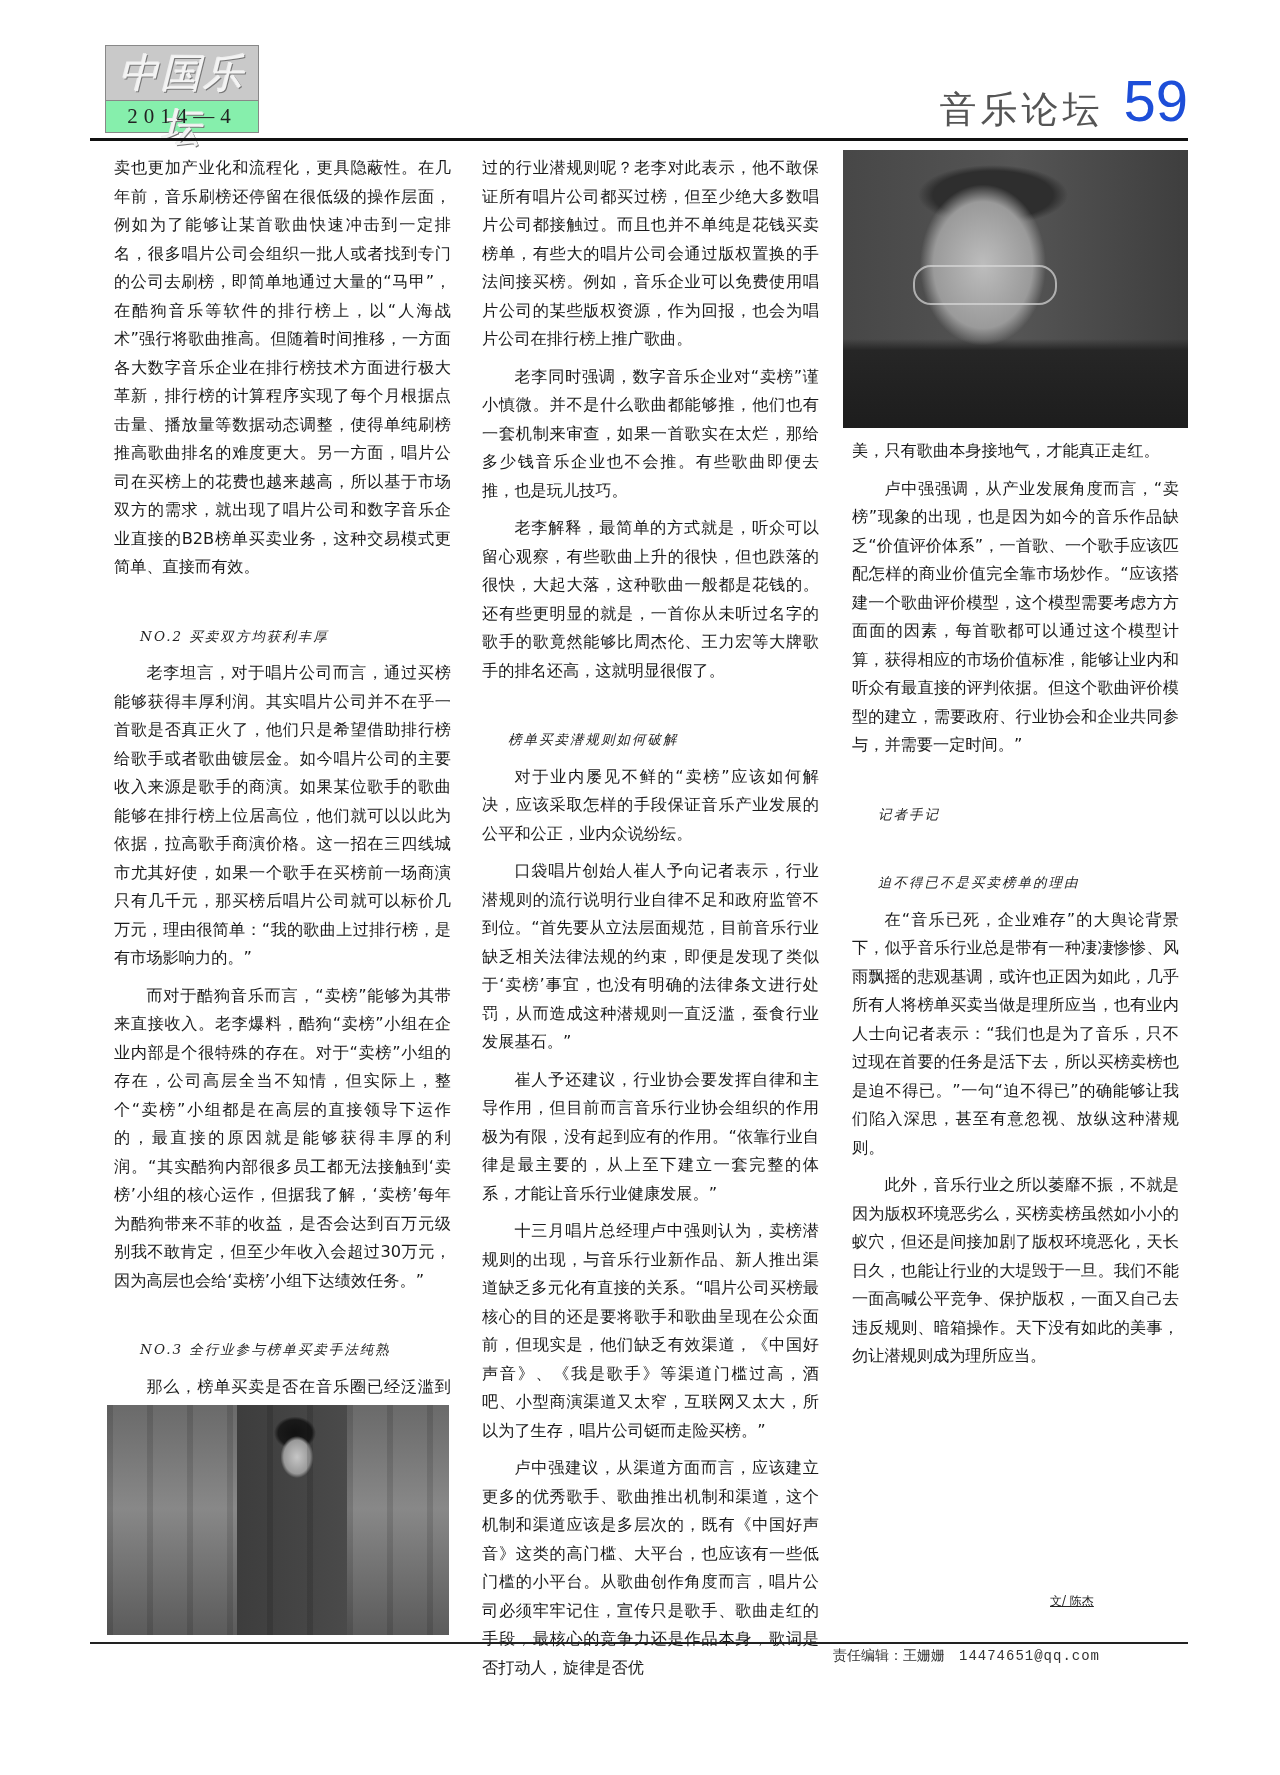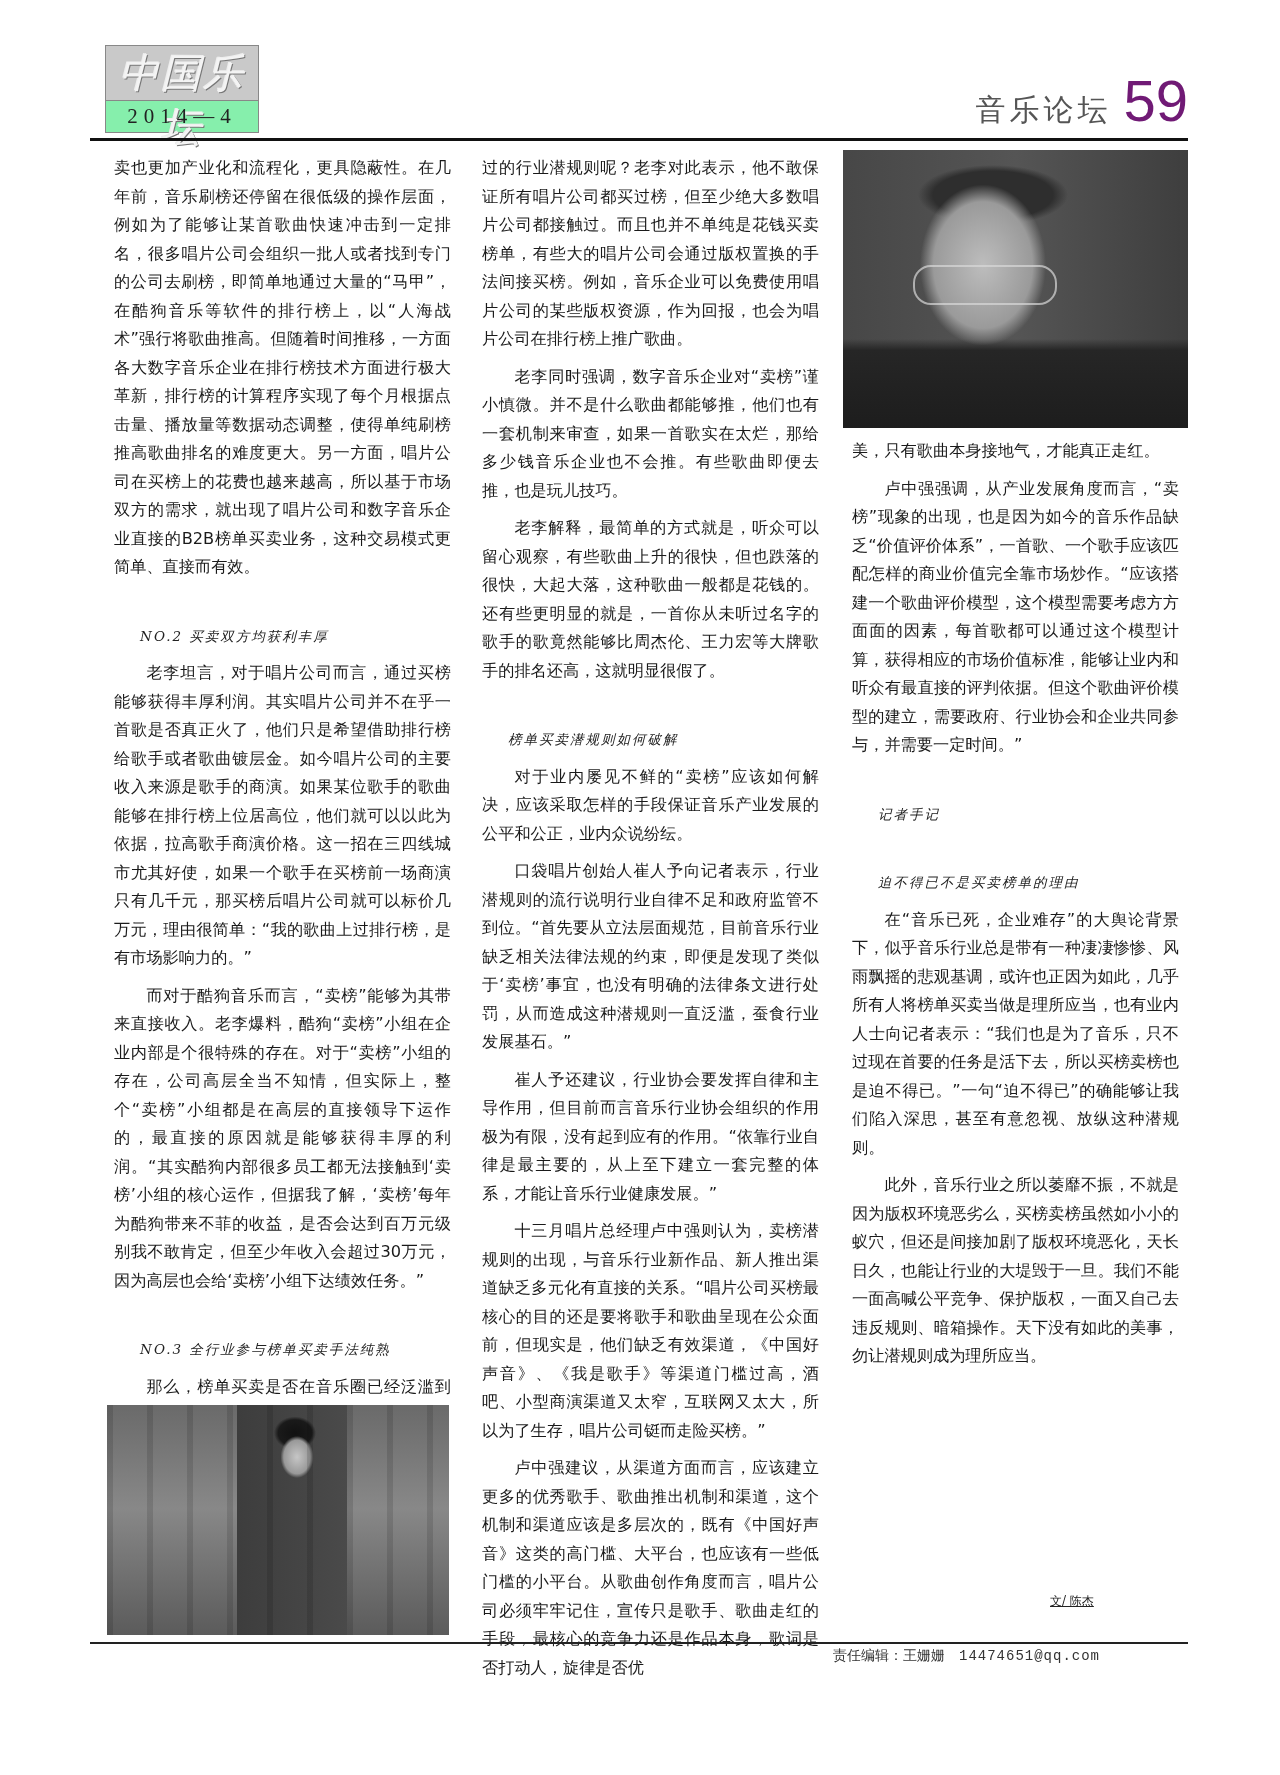--- a/index.html
+++ b/index.html
@@ -7,24 +7,24 @@
          font-family:"DejaVu Sans", sans-serif; color:#1a1a1a; }
   .masthead { position:absolute; left:105px; top:45px; width:152px; height:86px;
               border:1px solid #888; background:#86efac; }
   .masthead .logo { height:54px; background:#c9c9c9; border-bottom:1px solid #888;
                     font-family:"DejaVu Serif", serif; font-size:40px; color:#f4f4f4;
                     text-shadow:1px 1px 0 #777, -1px -1px 0 #eee; line-height:54px;
                     text-align:center; letter-spacing:2px; font-style:italic; }
   .masthead .issue { height:31px; line-height:31px; font-family:"Liberation Serif", serif;
                      font-size:21px; letter-spacing:6px; text-align:center; color:#222; }
   .section { position:absolute; right:92px; top:72px; display:flex; align-items:flex-end; }
-  .section .name { font-family:"DejaVu Serif", serif; font-size:30px; color:#555;
-                   letter-spacing:4px; margin-right:12px; line-height:40px; }
+  .section .name { font-family:"DejaVu Serif", serif; font-size:37px; color:#555;
+                   letter-spacing:4px; margin-right:20px; line-height:40px; }
   .section .page { font-family:"Liberation Sans", sans-serif; font-size:58px;
-                   color:#701a75; line-height:58px; }
+                   color:#1d4ed8; line-height:58px; }
   .rule-top { position:absolute; left:90px; width:1098px; top:138px; height:0;
               border-top:3px solid #111; }
   .rule-bottom { position:absolute; left:90px; width:1098px; top:1642px; height:0;
                  border-top:2px solid #222; }
   .col { position:absolute; font-size:16.2px; line-height:28.5px; text-align:justify; }
   .col p { margin:9px; text-indent:2em; }
   .col p.noindent { text-indent:0; }
   .col .sub { font-family:"DejaVu Serif", serif; font-style:italic; font-size:13.5px;
               letter-spacing:2px; padding-left:2.6em; line-height:28.5px; color:#222;margin-top:40px; }
   .c1 { left:105px; top:145px; width:355px; }

